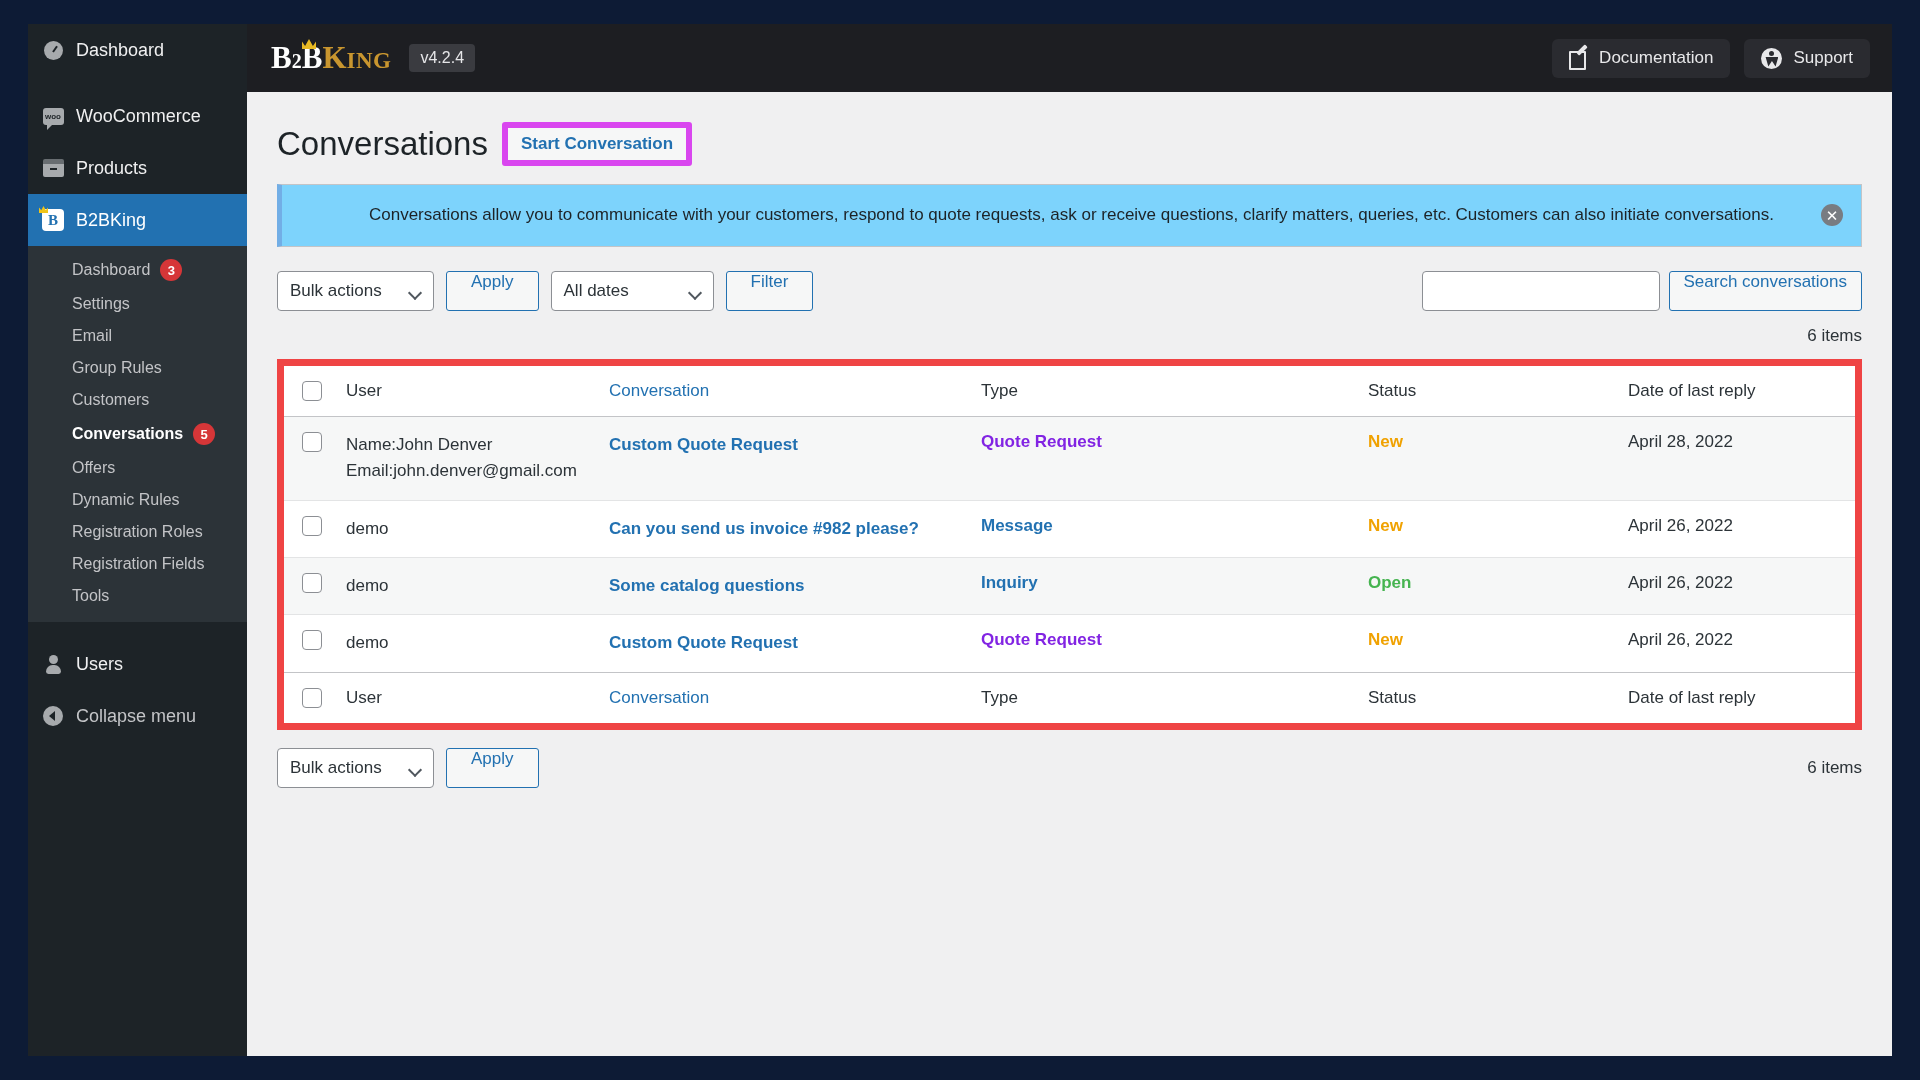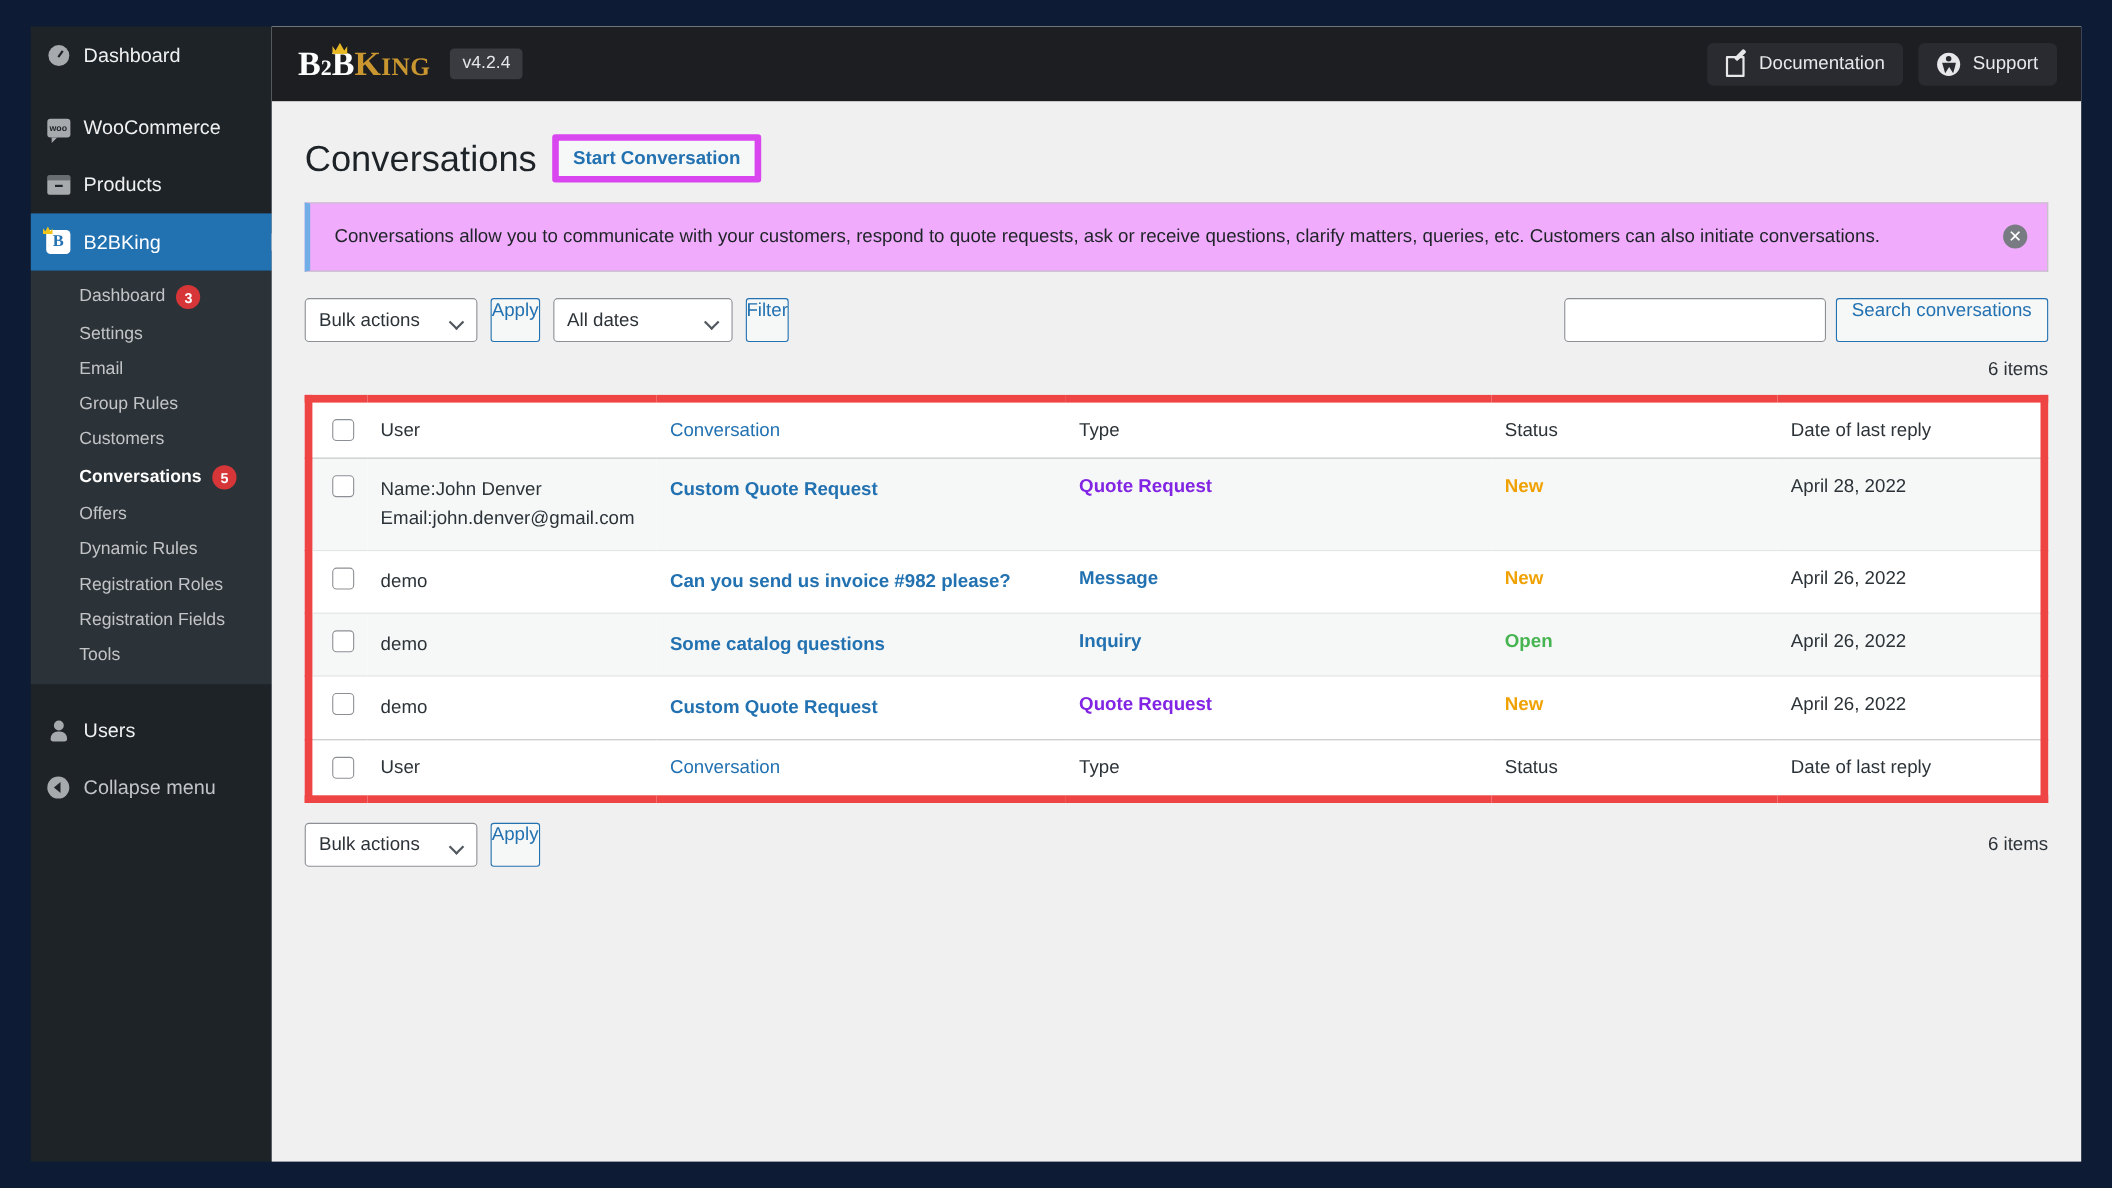--- a/index.html
+++ b/index.html
@@ -98,23 +98,23 @@
 
   .content{ padding:24px 30px 0 30px; }
   .title-row{ display:flex; align-items:center; gap:14px; margin:6px 0 18px 0; }
   .page-title{ font-size:33px; font-weight:normal; color:#1d2327; }
   .btn-outline{
     border:6px solid #d946ef; color:#2271b1; background:#f6f7f7;
     border-radius:3px; padding:6px 13px; font-size:17px; font-weight:bold;
   }
 
   .notice{
-    background:#f0abfc; border:1px solid #c3c4c7; border-left:5px solid #72aee6;
+    background:#7dd3fc; border:1px solid #c3c4c7; border-left:5px solid #72aee6;
     padding:17px 22px; display:flex; align-items:flex-start;
-    position:relative; margin-bottom:24px;
+    position:relative; margin-bottom:24px;justify-content:center;
   }
   .notice p{ margin:0; font-size:17px; line-height:1.58; color:#1d2327; max-width:1440px; }
   .notice-dismiss{
     position:absolute; right:18px; top:50%; margin-top:-11px;
     width:22px; height:22px; border-radius:50%;
     background:#787c82; display:flex; align-items:center; justify-content:center;
     color:#fff; font-size:15px; line-height:1; font-family:"Liberation Sans",sans-serif;
   }
 
   .subsub-row{ display:flex; align-items:flex-start; justify-content:space-between; }
@@ -142,21 +142,21 @@
   }
   .select::after{
     content:""; position:absolute; right:13px; top:16px;
     width:8px; height:8px; border-right:2px solid #50575e; border-bottom:2px solid #50575e;
     transform:rotate(45deg);
   }
   .sel-bulk{ width:157px; }
   .sel-dates{ width:163px; }
   .btn-sec{
     height:40px; border:1px solid #2271b1; color:#2271b1; background:#f6f7f7;
-    border-radius:3px; padding:0 0; font-size:17px;
+    border-radius:3px; padding:0 24px; font-size:17px;
   }
   .items-count{ margin-left:auto; font-size:17px; color:#2c3338; }
 
   
   table.wp-list{
     width:100%; border-collapse:collapse; background:#fff;
     border:7px solid #ef4444; margin-top:13px;
   }
   table.wp-list th, table.wp-list td{
     text-align:left; font-size:17px; padding:15px 12px; vertical-align:top;

